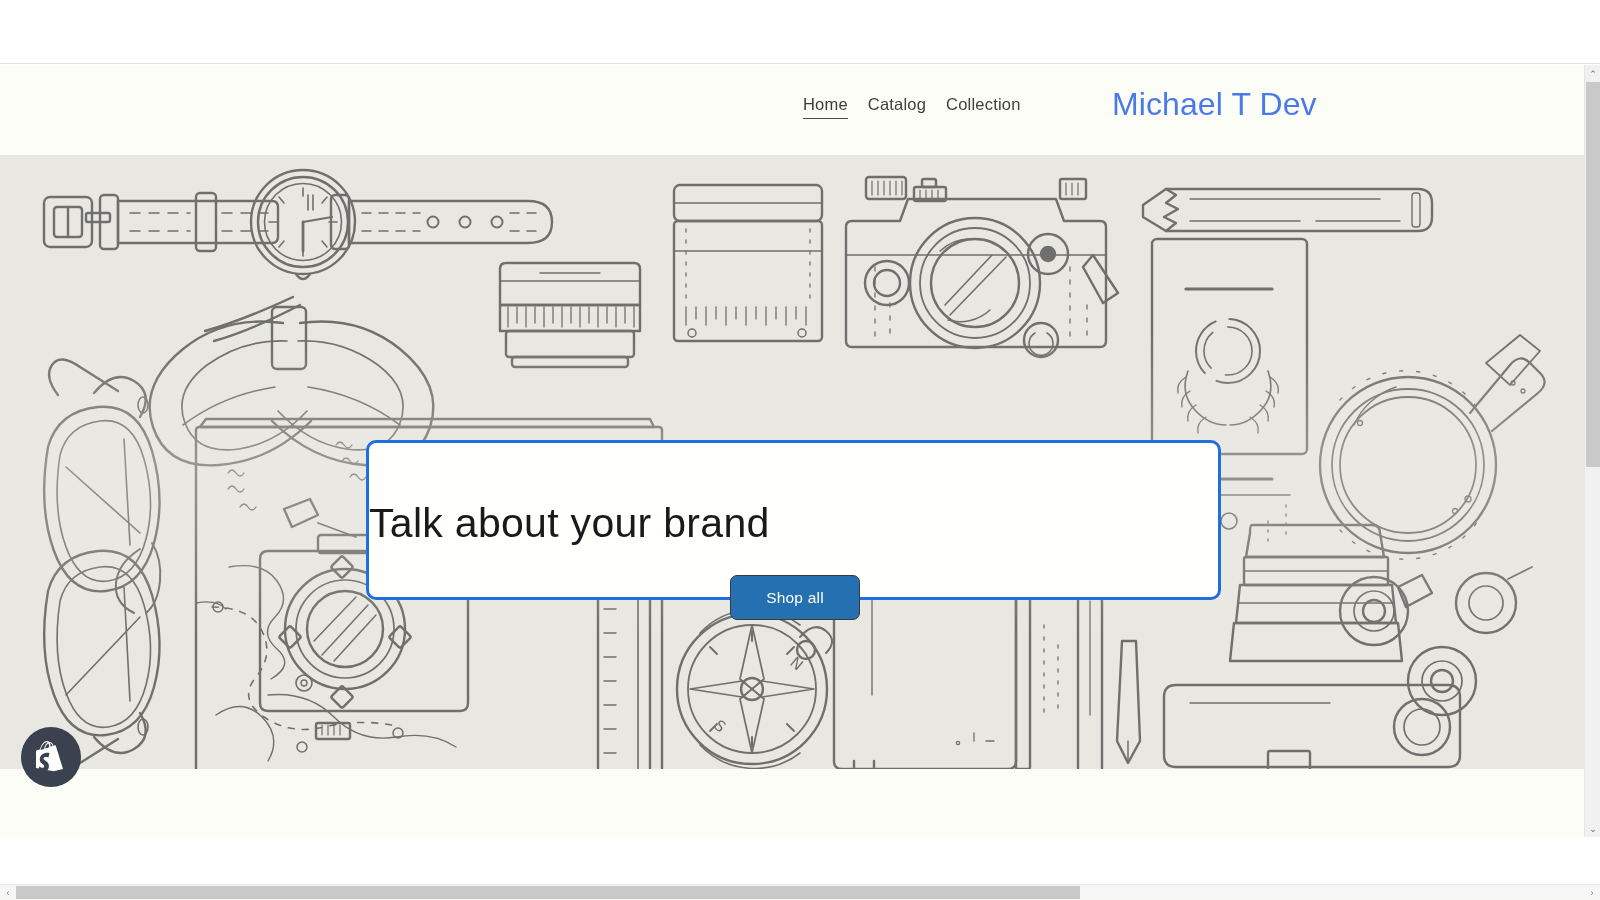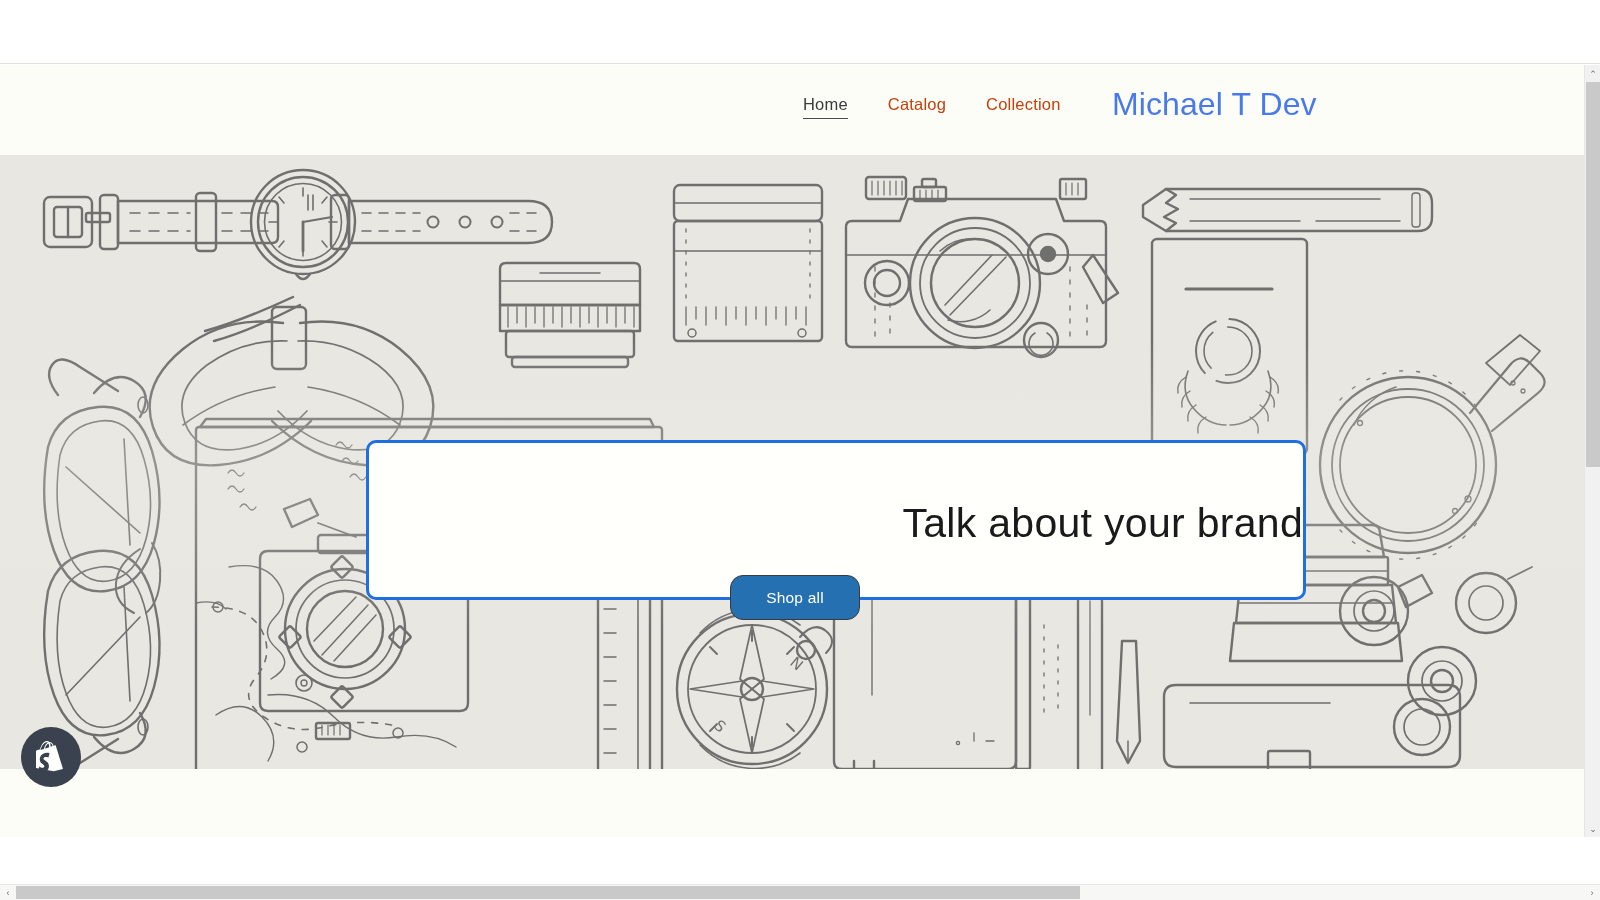--- a/index.html
+++ b/index.html
@@ -46,25 +46,25 @@
     background: #fdfdf8;
     display: flex;
     align-items: center;
   }
   .nav {
     position: absolute;
     left: 803px;
     top: 30px;
     display: flex;
     align-items: baseline;
-    gap: 40px;
+    gap: 20px;
   }
   .nav-link {
     font-size: 16.5px;
-    color: #c2410c;
+    color: #404040;
     letter-spacing: .2px;
     text-decoration: none;
     white-space: nowrap;
     padding-bottom: 3px;
     line-height: 1.2;
   }
   .nav-link.active {
     color: #3b3b3b;
     border-bottom: 1px solid #4a4a4a;
   }
@@ -101,49 +101,49 @@
        rgba(235,234,229,0.30) 50%,
        rgba(236,235,230,0.18) 62%,
        rgba(255,255,255,0) 78%);
   }
 
   
   .hero-card {
     position: absolute;
     left: 366px;
     top: 285px;
-    width: 940px;
+    width: 855px;
     height: 160px;
     background: #fffffc;
     border: 3px solid #1f6fe0;
     border-radius: 10px;
     display: flex;
     align-items: center;
-    justify-content: flex-end;
+    justify-content: flex-start;
     z-index: 5;
   }
   .hero-heading {
     font-size: 41px;
     font-weight: 400;
     color: #1a1a1a;
     letter-spacing: .3px;
     line-height: 1.25;
     white-space: nowrap;
     transform: translateY(4px);
   }
   .shop-btn {
     position: absolute;
     left: 730px;
     top: 420px;
     width: 130px;
     height: 45px;
     background: #2570b0;
     color: #ffffff;
     border: 1.5px solid #3a3a3a;
-    border-radius: 13px;
+    border-radius: 7px;
     font-size: 15.5px;
     font-family: "Liberation Sans", sans-serif;
     letter-spacing: .2px;
     cursor: pointer;
     z-index: 6;
     display: flex;
     align-items: center;
     justify-content: center;
   }
 

